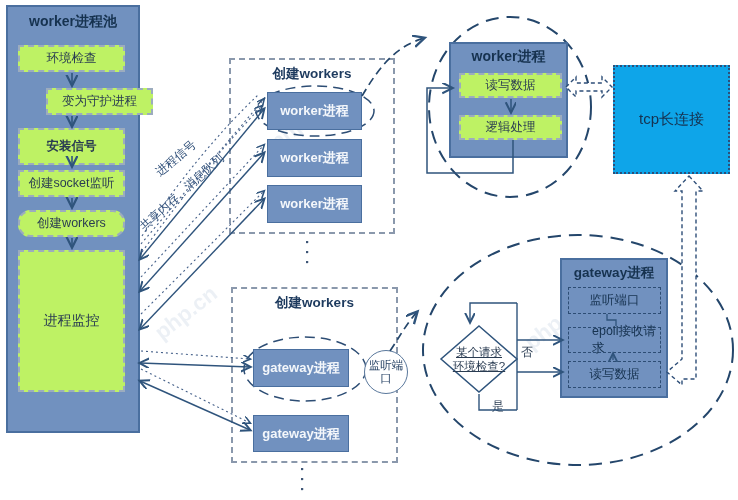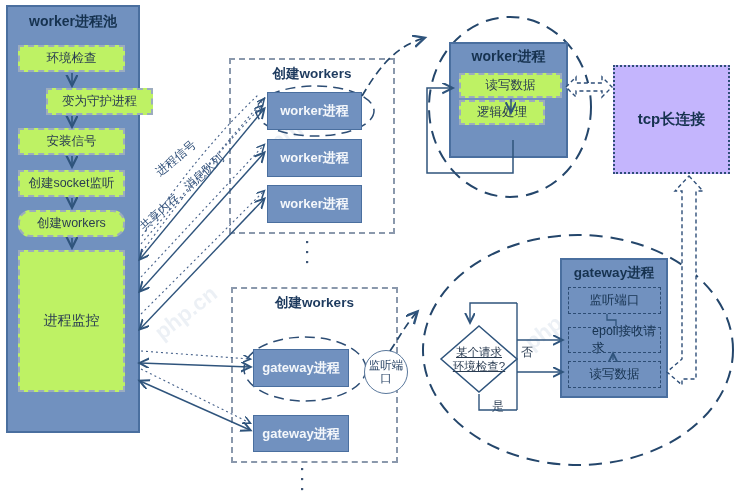--- a/index.html
+++ b/index.html
@@ -14,22 +14,22 @@
          display:flex;align-items:center;justify-content:center;font-size:12.5px;color:#2a3c52;}
   
   .bsub{position:absolute;background:#7191bf;border:1.5px dashed #2d4d74;box-sizing:border-box;
         display:flex;align-items:center;justify-content:center;font-size:12.5px;color:#16324f;}
   
   .pool{position:absolute;border:2px dashed #8a98ac;box-sizing:border-box;background:transparent;}
   .pool .ptitle{width:100%;text-align:center;font-weight:bold;font-size:13.5px;color:#1d3a5e;margin-top:5px;}
   
   .pbox{position:absolute;background:#7191bf;border:1.5px solid #4a6f9f;box-sizing:border-box;
         display:flex;align-items:center;justify-content:center;font-size:13px;font-weight:600;color:#f4f7fb;}
-  .tcpbox{position:absolute;background:#c4b5fd;border:2px dotted #2e4e78;box-sizing:border-box;
-          display:flex;align-items:center;justify-content:center;font-size:15px;font-weight:bold;color:#16324f;}
+  .tcpbox{position:absolute;background:#0ea5e9;border:2px dotted #2e4e78;box-sizing:border-box;
+          display:flex;align-items:center;justify-content:center;font-size:15px;font-weight:normal;color:#16324f;}
   .circle-label{position:absolute;background:#fff;border:1.5px solid #5a789c;border-radius:50%;box-sizing:border-box;
           display:flex;align-items:center;justify-content:center;text-align:center;
           font-size:11.5px;line-height:1.15;color:#1d3a5e;}
   .rotlabel{position:absolute;font-size:12px;color:#2e4e78;white-space:nowrap;transform-origin:center;}
   .dec-label{position:absolute;font-size:12px;color:#2a3c52;}
   .diamond-text{position:absolute;text-align:center;font-size:11.5px;line-height:1.25;color:#2a3c52;text-decoration:underline;}
   .vdots{position:absolute;writing-mode:vertical-rl;font-size:15px;font-weight:bold;color:#3c5475;
          letter-spacing:5px;line-height:1;}
   .wmark{position:absolute;font-size:22px;font-weight:bold;color:#4d77a8;opacity:0.10;
          transform:rotate(-38deg);white-space:nowrap;}
@@ -50,21 +50,21 @@
     <ellipse cx="315" cy="111" rx="59" ry="25" fill="none" stroke="#2d4d74" stroke-width="1.5" stroke-dasharray="10,6"></ellipse>
     <ellipse cx="305" cy="369" rx="61" ry="32" fill="none" stroke="#2d4d74" stroke-width="1.5" stroke-dasharray="10,6"></ellipse>
     <polygon points="479,326 517,359 479,392 441,359" fill="#fff" stroke="#2f547c" stroke-width="1.5"></polygon>
   </svg>
 
   <div class="bluebox" style="left:6px;top:5px;width:134px;height:428px;">
     <div class="btitle">worker进程池</div>
   </div>
   <div class="wstep" style="left:18px;top:45px;width:107px;height:27px;">环境检查</div>
   <div class="wstep" style="left:18px;top:88px;width:107px;height:27px;margin-left:28px;">变为守护进程</div>
-  <div class="wstep" style="left:18px;top:128px;width:107px;height:27px;">安装信号</div>
+  <div class="wstep" style="left:18px;top:128px;width:107px;height:37px;font-weight:bold;">安装信号</div>
   <div class="wstep" style="left:18px;top:170px;width:107px;height:27px;">创建socket监听</div>
   <div class="wstep" style="left:18px;top:210px;width:107px;height:27px;border-radius:12px;">创建workers</div>
   <div class="wstep" style="left:18px;top:250px;width:107px;height:142px;font-size:14px;">进程监控</div>
 
   <div class="pool" style="left:229px;top:58px;width:166px;height:176px;">
     <div class="ptitle">创建workers</div>
   </div>
   <div class="pbox" style="left:267px;top:92px;width:95px;height:38px;">worker进程</div>
   <div class="pbox" style="left:267px;top:139px;width:95px;height:38px;">worker进程</div>
   <div class="pbox" style="left:267px;top:185px;width:95px;height:38px;">worker进程</div>
@@ -77,21 +77,21 @@
   <div class="pbox" style="left:253px;top:349px;width:96px;height:38px;">gateway进程</div>
   <div class="pbox" style="left:253px;top:415px;width:96px;height:37px;">gateway进程</div>
   <div class="circle-label" style="left:364px;top:350px;width:44px;height:44px;">监听端口</div>
 
   <div class="vdots" style="left:295px;top:467px;">···</div>
 
   <div class="bluebox" style="left:449px;top:42px;width:119px;height:116px;">
     <div class="btitle" style="margin-top:4px;">worker进程</div>
   </div>
   <div class="wstep" style="left:459px;top:73px;width:103px;height:25px;">读写数据</div>
-  <div class="wstep" style="left:459px;top:100px;width:86px;height:25px;">逻辑处理</div>
+  <div class="wstep" style="left:459px;top:115px;width:103px;height:25px;">逻辑处理</div>
 
   <div class="tcpbox" style="left:613px;top:65px;width:117px;height:109px;">tcp长连接</div>
 
   <div class="bluebox" style="left:560px;top:258px;width:108px;height:140px;">
     <div class="btitle" style="margin-top:4px;font-size:13.5px;">gateway进程</div>
   </div>
   <div class="bsub" style="left:568px;top:287px;width:93px;height:27px;">监听端口</div>
   <div class="bsub" style="left:568px;top:327px;width:93px;height:26px;padding-left:23px;">epoll接收请求</div>
   <div class="bsub" style="left:568px;top:361px;width:93px;height:27px;">读写数据</div>
 

